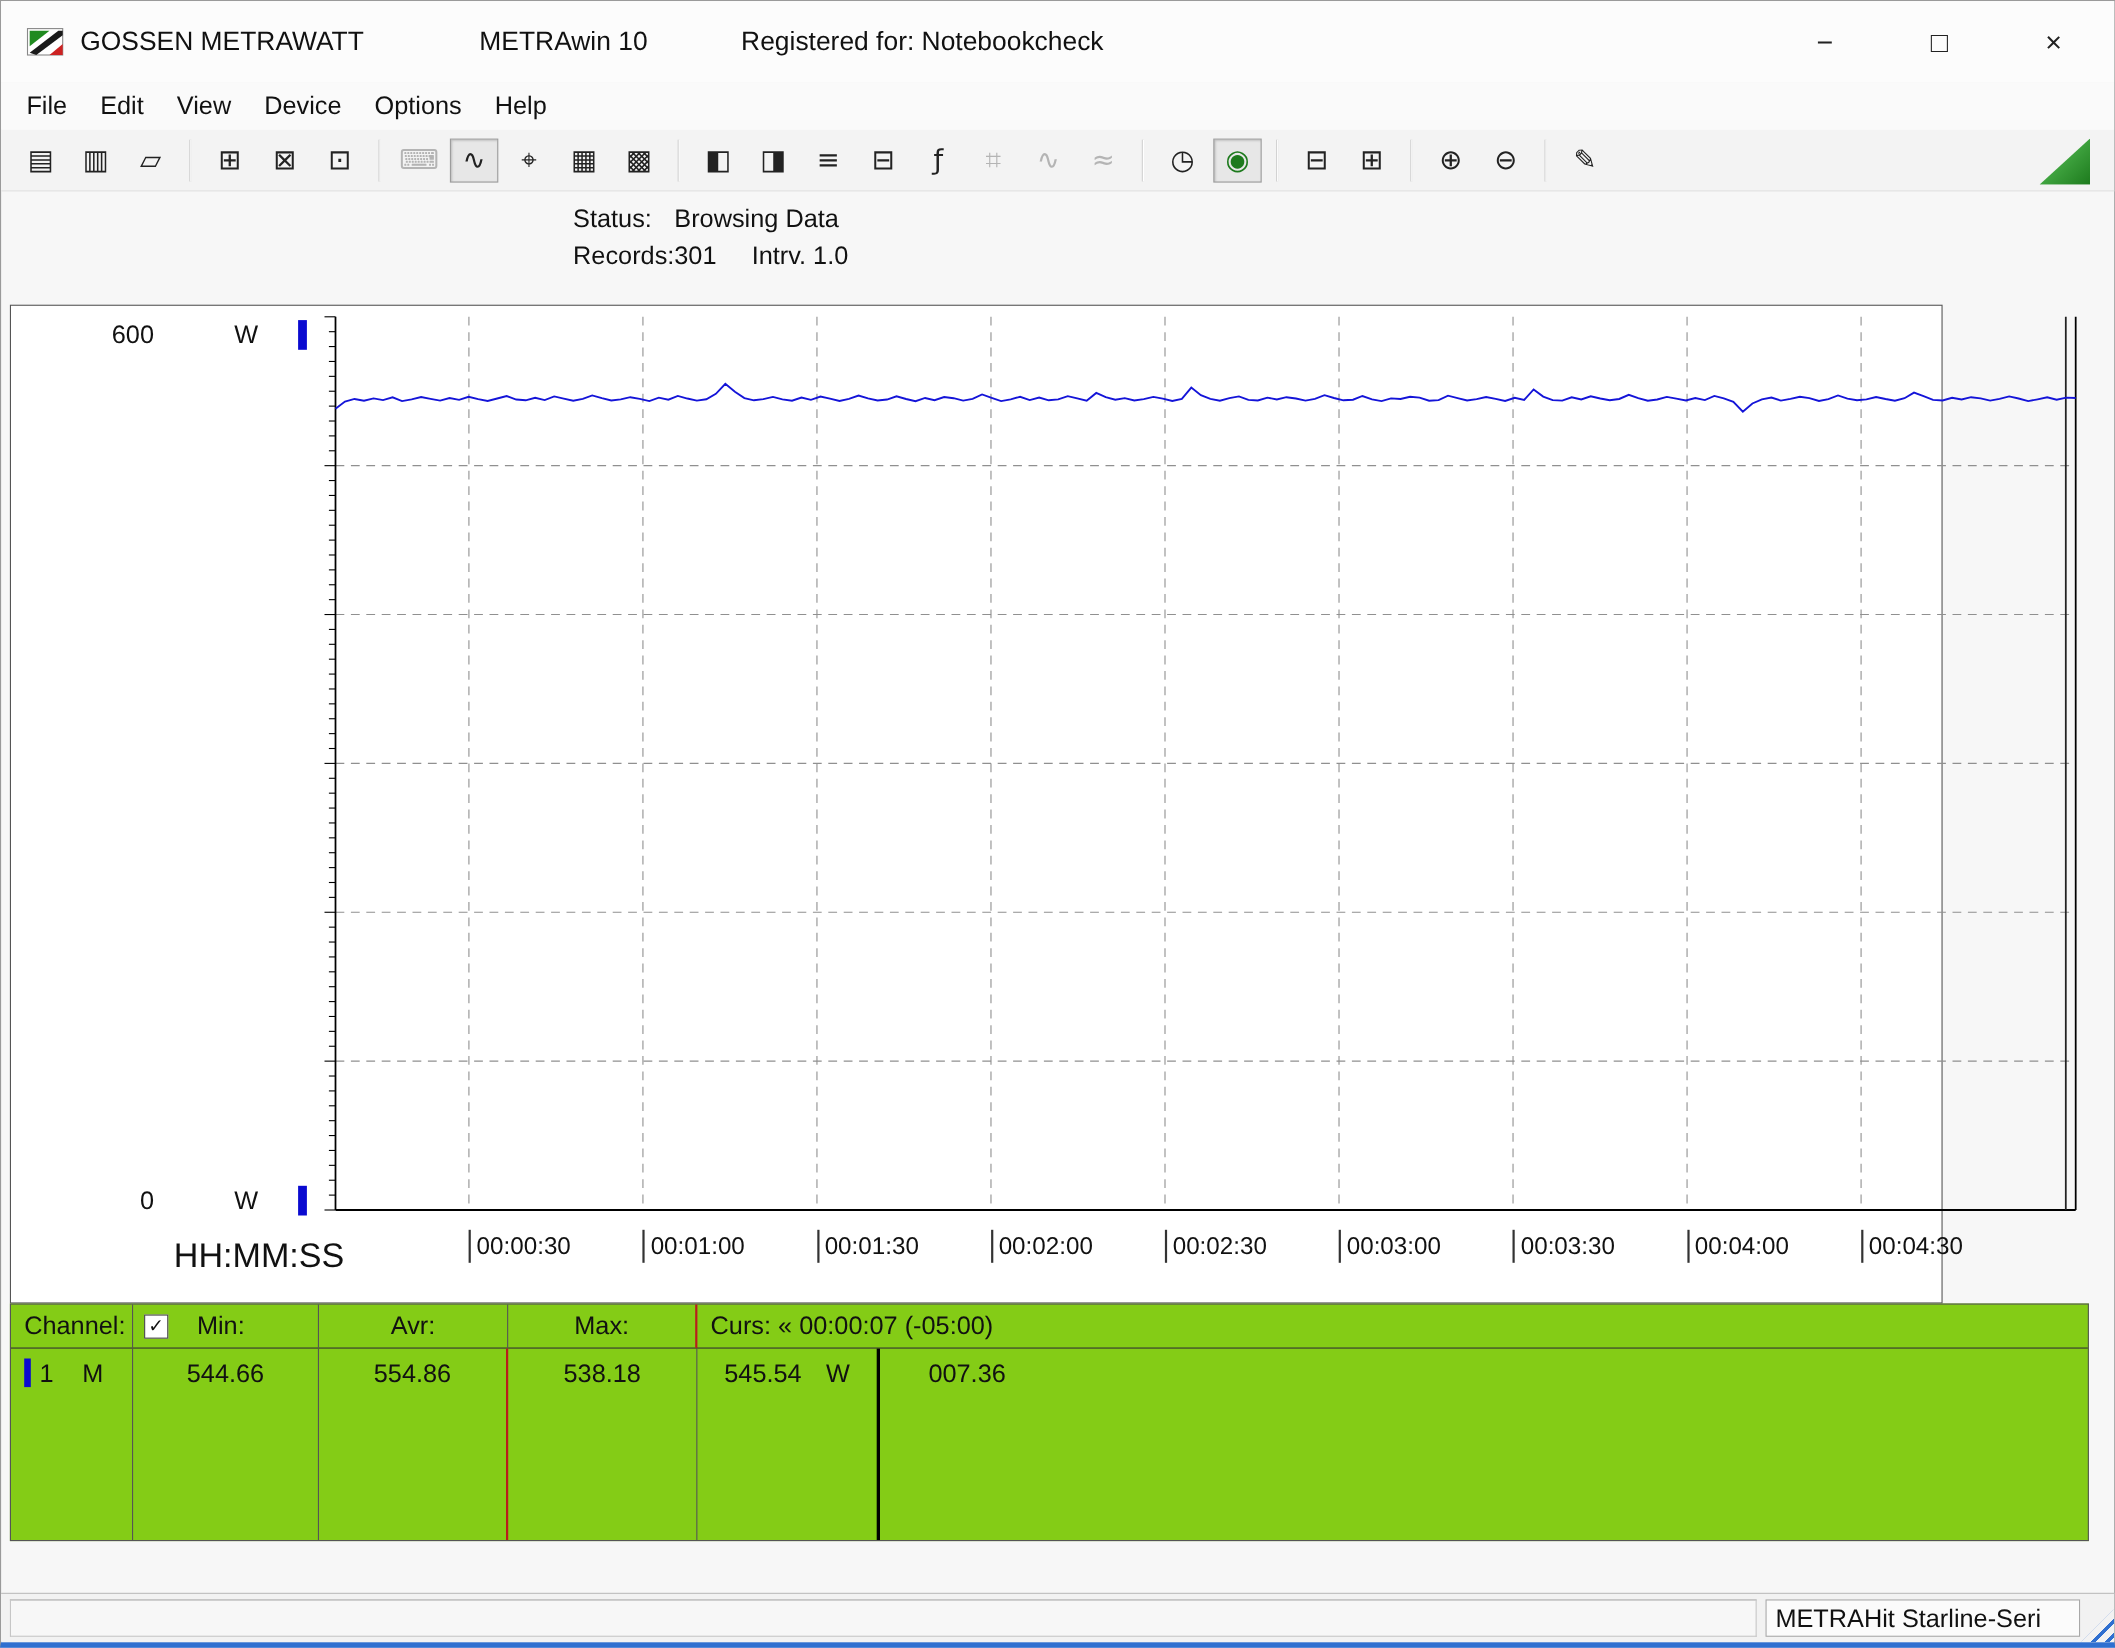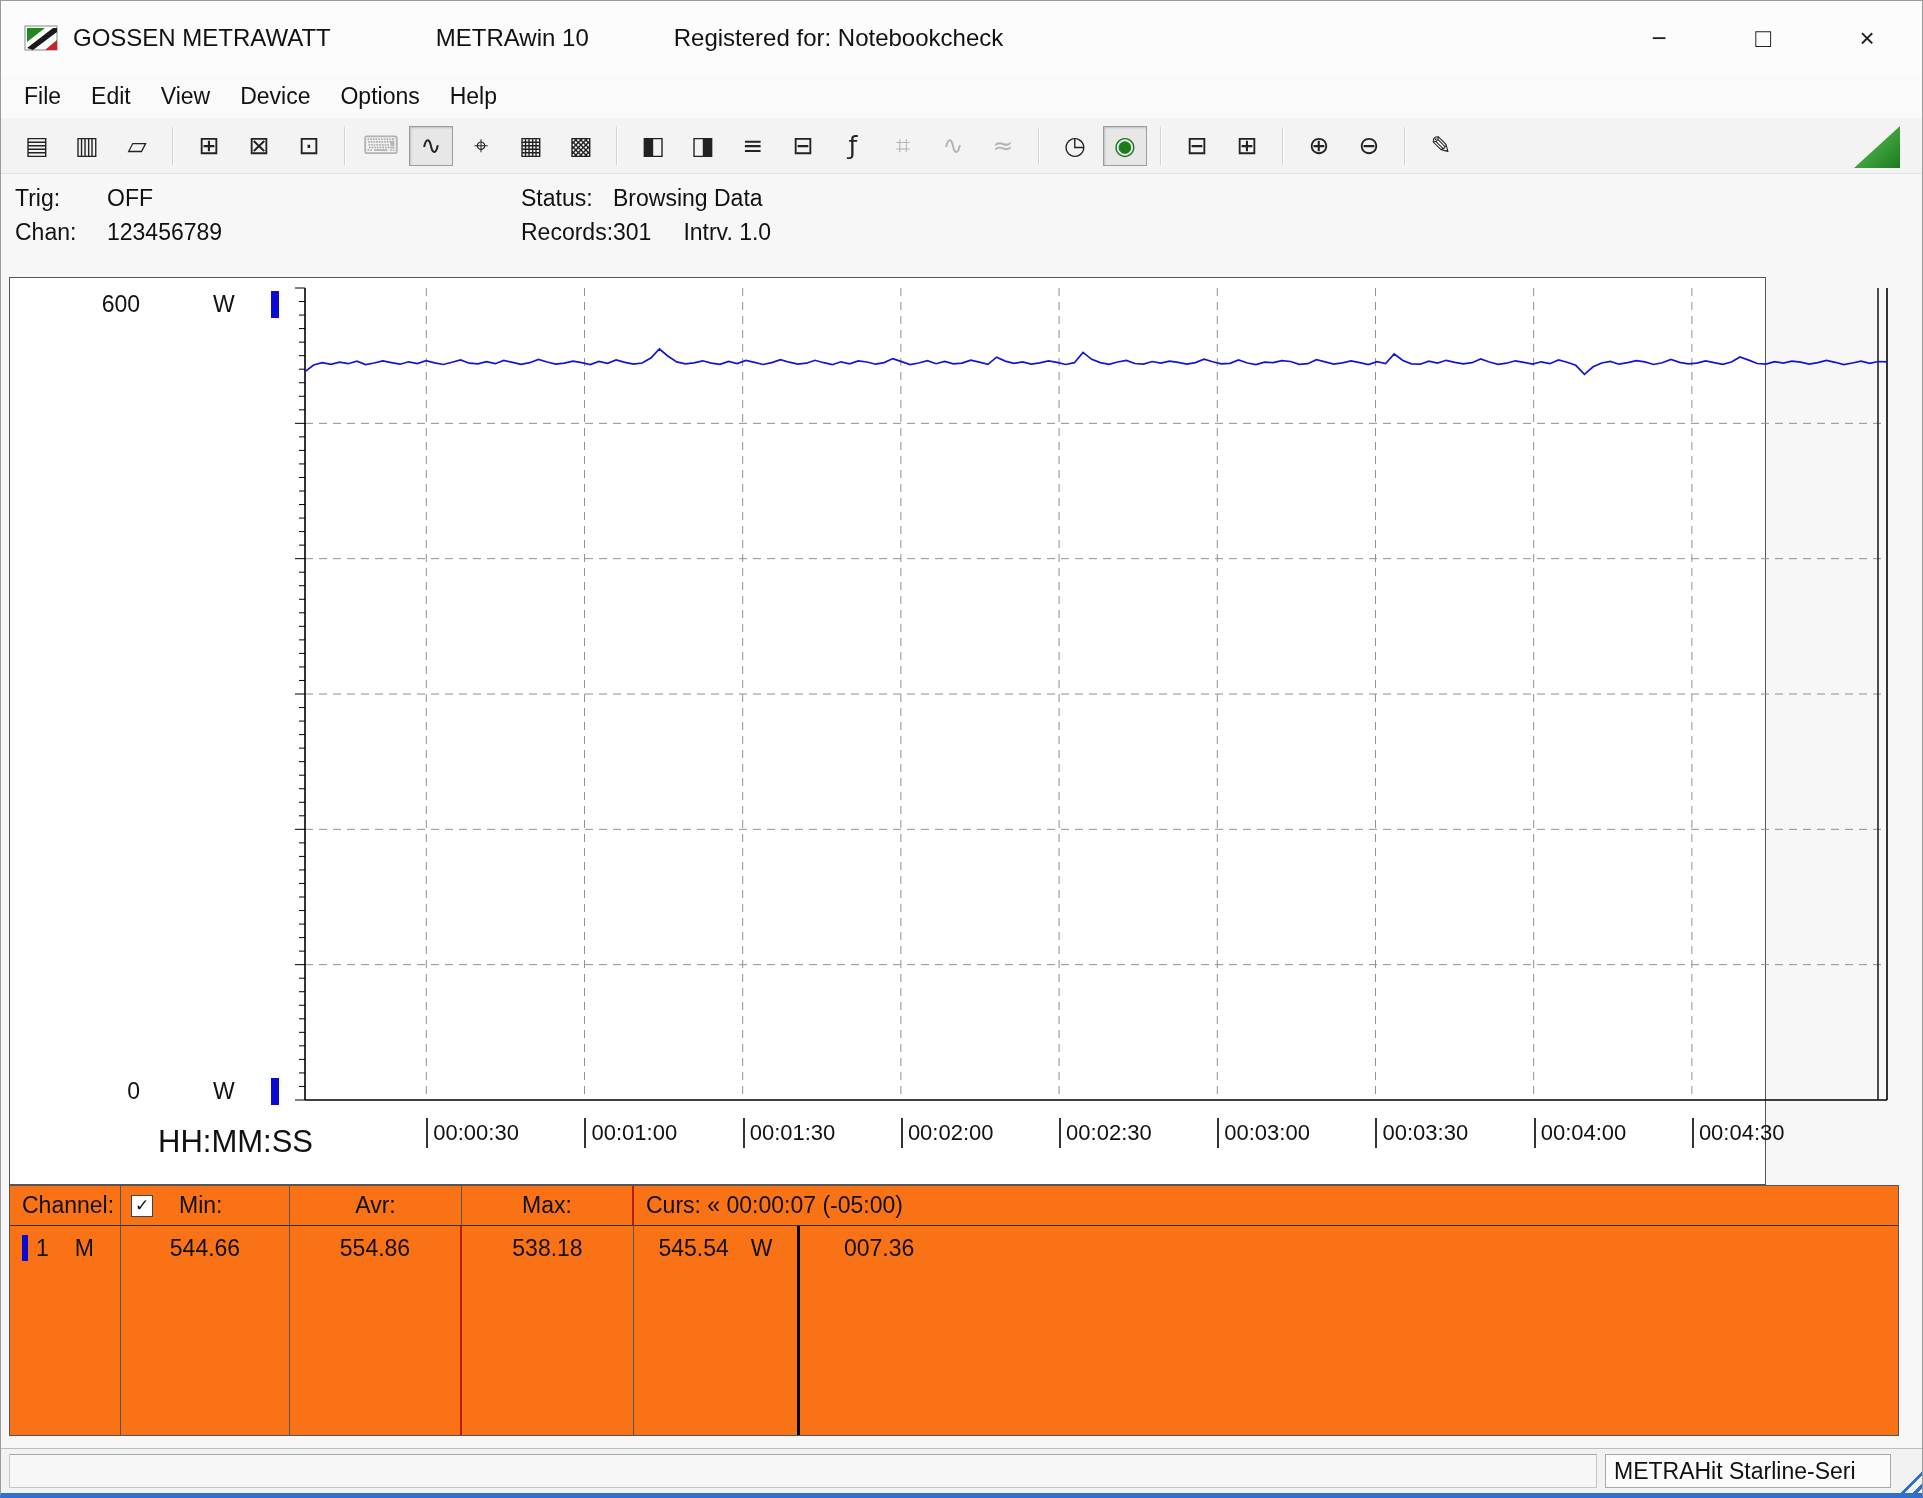--- a/index.html
+++ b/index.html
@@ -46,21 +46,21 @@
   #chart-svg .axis { stroke:#000; stroke-width:1.6; fill:none; }
   #chart-svg .cursor { stroke:#222; stroke-width:1.6; }
   #chart-svg .series { fill:none; stroke-width:1.7; }
   .y-label { position:absolute; width:56px; text-align:right; font-size:23px; }
   .y-unit { position:absolute; font-size:23px; }
   .chan-marker { position:absolute; width:8px; height:27px; background:#0a0ad0; }
   .x-axis-caption { position:absolute; left:148px; top:846px; font-size:31px; }
   .x-tick { position:absolute; top:840px; height:30px; line-height:30px; font-size:22px; border-left:2px solid #333; padding-left:5px; white-space:nowrap; }
 
   
-  .table-panel { position:absolute; left:8px; top:1184px; width:1890px; height:251px; background:#f97316; border:1px solid #555; display:grid; grid-template-columns:111px 169px 172px 172px 166px 222px 1fr; grid-template-rows:40px 1fr; font-size:23px; }
+  .table-panel { position:absolute; left:8px; top:1184px; width:1890px; height:216px; background:#84cc16; border:1px solid #555; display:grid; grid-template-columns:111px 169px 172px 172px 166px 222px 1fr; grid-template-rows:40px 1fr; font-size:23px; }
   .t-cell { border-right:1px solid #555; display:flex; align-items:center; justify-content:center; white-space:nowrap; }
   .t-head { border-bottom:1px solid #333; }
   .t-cell.c4 { border-right:2px solid #b91c1c; }
   .t-cell.c6 { border-right:3px solid #000; }
   .t-cell.c7 { border-right:none; }
   .t-left { justify-content:flex-start; padding-left:12px; }
   .t-top { align-items:flex-start; padding-top:9px; }
   .curs-head { grid-column:5 / 8; border-right:none; justify-content:flex-start; padding-left:12px; }
   .checkbox { width:22px; height:22px; border:1px solid #444; background:#fff; display:inline-flex; align-items:center; justify-content:center; font-size:17px; margin-right:26px; }
   .chan-bar { display:inline-block; width:6px; height:26px; background:#0a0ad0; margin-right:8px; }
@@ -135,28 +135,20 @@
       <button class="tb-btn">⊟</button>
       <button class="tb-btn">⊞</button>
       <div class="tb-sep"></div>
       <button class="tb-btn">⊕</button>
       <button class="tb-btn">⊖</button>
       <div class="tb-sep"></div>
       <button class="tb-btn">✎</button>
     </div>
 
   <div class="statusinfo">
-    <div class="si-col left">
-      <div class="si-row">
-        <span class="si-label">Trig:</span><span>OFF</span>
-      </div>
-      <div class="si-row">
-        <span class="si-label">Chan:</span><span>123456789</span>
-      </div>
-    </div>
     <div class="si-col mid">
       <div class="si-row">
         <span class="si-label">Status:</span><span>Browsing Data</span>
       </div>
       <div class="si-row">
         <span class="si-label">Records:</span><span>301</span><span class="si-gap"></span><span>Intrv.</span>&nbsp;<span>1.0</span>
       </div>
     </div>
   </div>
 

